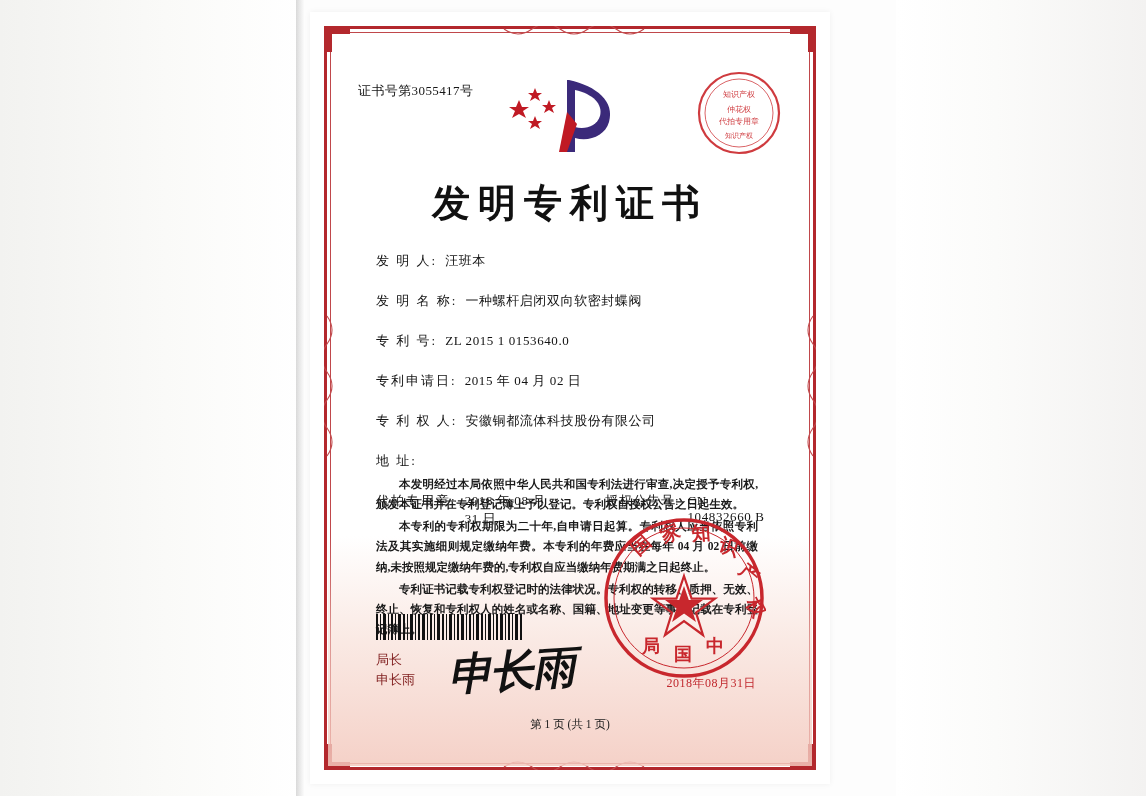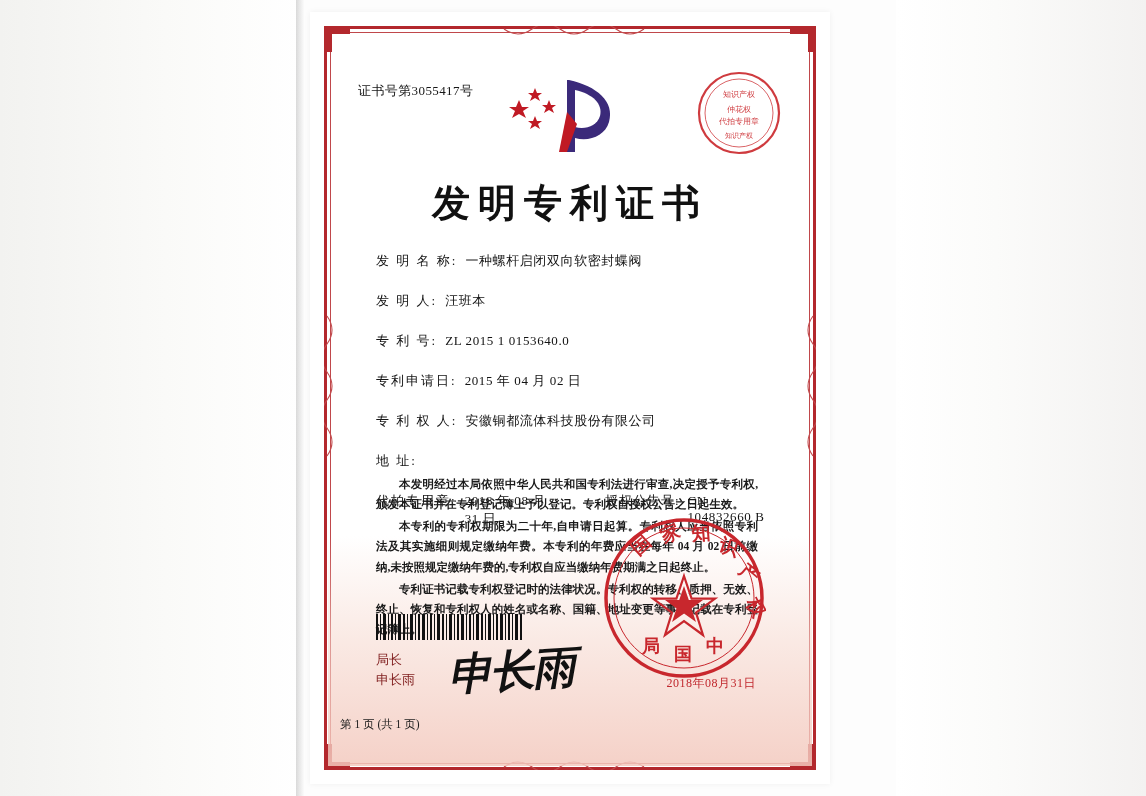--- a/index.html
+++ b/index.html
@@ -219,21 +219,21 @@
     bottom: 62px;
     font-size: 12px;
     color: #c0272d;
     letter-spacing: 0.5px;
   }
 
   .page-footer {
     position: absolute;
     bottom: 22px;
     left: 0; right: 0;
-    text-align: left;
+    text-align: center;
     font-size: 11.5px;
     color: #1c1c1c;
   }
 </style>
 </head>
 <body>
 
 <div id="page">
 
   <div class="binding"></div>
@@ -287,27 +287,27 @@
           <text x="43" y="54" fill="#cf3b3f" font-size="8" text-anchor="middle" font-family="DejaVu Serif, serif">代拍专用章</text>
           <text x="43" y="68" fill="#cf3b3f" font-size="7" text-anchor="middle" font-family="DejaVu Serif, serif">知识产权</text>
         </svg>
       </div>
 
       <div class="main-title">发明专利证书</div>
 
       <div class="fields">
 
         <div class="field">
+          <span class="label">发 明 人:</span>
+          <span class="value">汪班本</span>
+        </div>
+
+        <div class="field">
           <span class="label">发 明 名 称:</span>
           <span class="value">一种螺杆启闭双向软密封蝶阀</span>
-        </div>
-
-        <div class="field">
-          <span class="label">发 明 人:</span>
-          <span class="value">汪班本</span>
         </div>
 
         <div class="field">
           <span class="label">专 利 号:</span>
           <span class="value">ZL 2015 1 0153640.0</span>
         </div>
 
         <div class="field">
           <span class="label">专利申请日:</span>
           <span class="value">2015 年 04 月 02 日</span>

